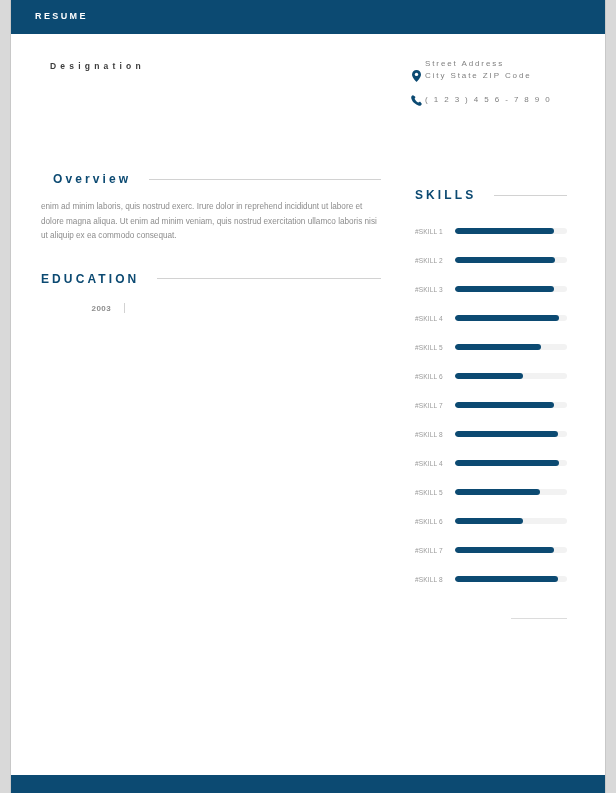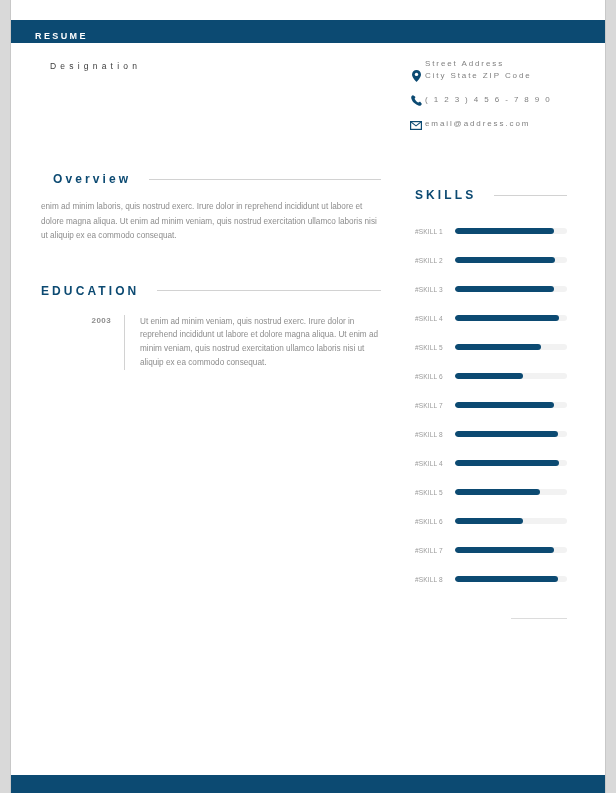--- a/index.html
+++ b/index.html
@@ -28,23 +28,22 @@
     box-sizing: border-box;
     overflow: hidden;
   }
 
   
   .topbar {
     position: absolute;
     left: 0;
     top: 0;
     width: 596px;
-    height: 23px;
+    height: 34px;
     background: #0c4a72;
-    margin-top: 20px;
   }
   .topbar-label {
     position: absolute;
     left: 24px;
     top: 11px;
     color: #ffffff;
     font-size: 9px;
     font-weight: bold;
     letter-spacing: 2.4px;
   }
@@ -59,21 +58,21 @@
     font-size: 33px;
     font-weight: bold;
     color: #3c3c3c;
     letter-spacing: 7px;
     line-height: 1;
     margin: 0;
   }
   .designation {
     margin: 11px 0 4px 4px;
     font-size: 8.5px;
-    font-weight: normal;
+    font-weight: bold;
     color: #3c3c3c;
     letter-spacing: 4.2px;
   }
 
   
   .contact {
     position: absolute;
     left: 396px;
     top: 58px;
     width: 185px;
@@ -128,21 +127,21 @@
   }
 
   .body-text {
     font-size: 8.2px;
     color: #8d8d8d;
     line-height: 14.5px;
     margin: 0;
   }
 
   
-  .edu-block { margin-top: 40px; }
+  .edu-block { margin-top: 28px; }
   .edu-entry {
     display: flex;
     margin-top: 17px;
     margin-left: 30px;
   }
   .edu-year {
     width: 40px;
     flex: 0 0 40px;
     text-align: right;
     padding-right: 13px;
@@ -266,29 +265,20 @@
 
     <div class="contact-row">
       <span class="contact-icon">
         <svg width="11" height="11" viewBox="0 0 11 11">
           <path d="M2.4 0.4C1.8 0.1 1.1 0.4 0.7 1C0.2 1.7 0 2.6 0.5 3.9C1 5.3 2 6.9 3.3 8C4.6 9.2 6.1 10.1 7.4 10.6C8.6 11 9.4 10.8 10 10.3C10.6 9.9 10.9 9.2 10.6 8.6L9.6 7.2C9.3 6.8 8.7 6.7 8.3 7L7.3 7.6C6.6 7.3 5.8 6.7 5.1 6C4.4 5.3 3.9 4.5 3.6 3.8L4.2 2.8C4.5 2.4 4.4 1.8 4 1.5L2.4 0.4Z" fill="#0c4a72"></path>
         </svg>
       </span>
       <span class="contact-text">( 1 2 3 )  4 5 6 - 7 8 9 0</span>
     </div>
 
-    <div class="contact-row">
-      <span class="contact-icon">
-        <svg width="12" height="9" viewBox="0 0 12 9">
-          <rect x="0.6" y="0.6" width="10.8" height="7.8" fill="#ffffff" stroke="#0c4a72" stroke-width="1.2"></rect>
-          <path d="M0.9 0.9L6 4.9L11.1 0.9" fill="none" stroke="#0c4a72" stroke-width="1.1"></path>
-        </svg>
-      </span>
-      <span class="contact-text">email@address.com</span>
-    </div>
 
   </div>
 
   <div class="left-col">
 
     <div class="sec-head">
       <span class="sec-title indent">Overview</span>
       <span class="sec-rule"></span>
     </div>
     <p class="body-text">enim ad minim laboris, quis nostrud exerc. Irure dolor in reprehend incididunt ut labore et dolore magna aliqua. Ut enim ad minim veniam, quis nostrud exercitation ullamco laboris nisi ut aliquip ex ea commodo consequat.</p>
@@ -296,21 +286,20 @@
     <div class="edu-block">
       <div class="sec-head">
         <span class="sec-title">EDUCATION</span>
         <span class="sec-rule"></span>
       </div>
 
       <div class="edu-entry">
         <div class="edu-year">2003</div>
         <div class="edu-divider"></div>
         <div class="edu-body">
-          <p class="edu-desc">Ut enim ad minim veniam, quis nostrud exerc. Irure dolor in reprehend incididunt ut labore et dolore magna aliqua. Ut enim ad minim veniam, quis nostrud exercitation ullamco laboris nisi ut aliquip ex ea commodo consequat.</p>
         </div>
       </div>
     </div>
 
   </div>
 
   <div class="right-col">
 
     <div class="sec-head">
       <span class="sec-title">SKILLS</span>

